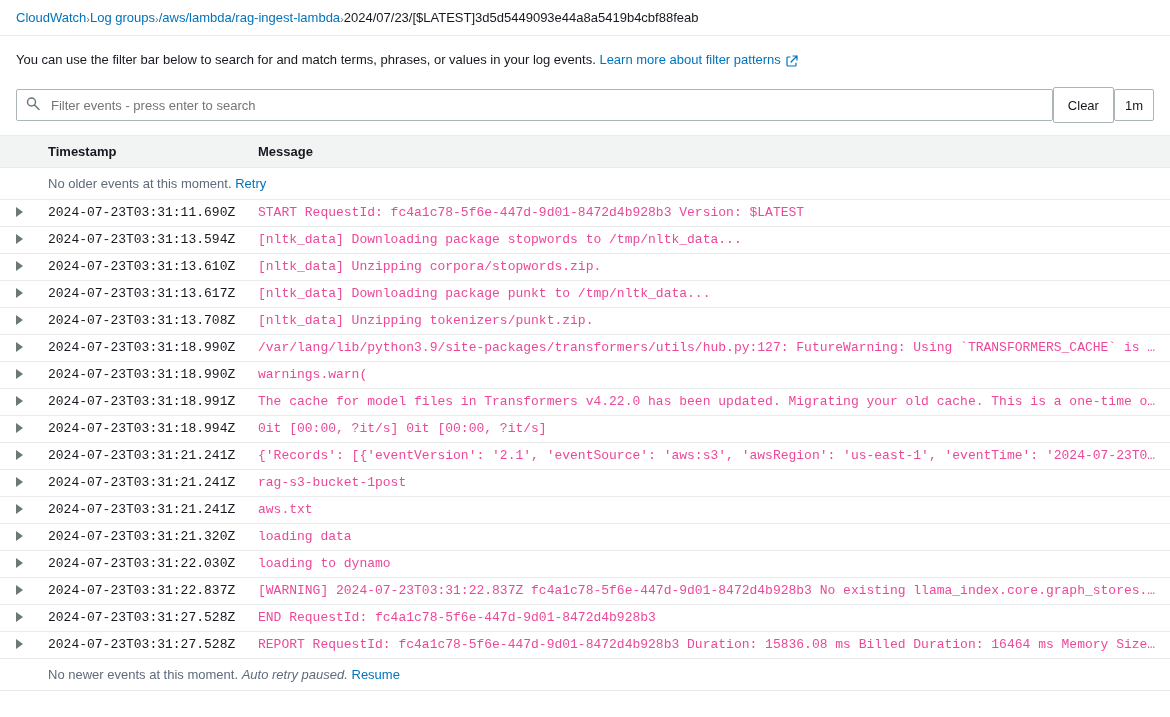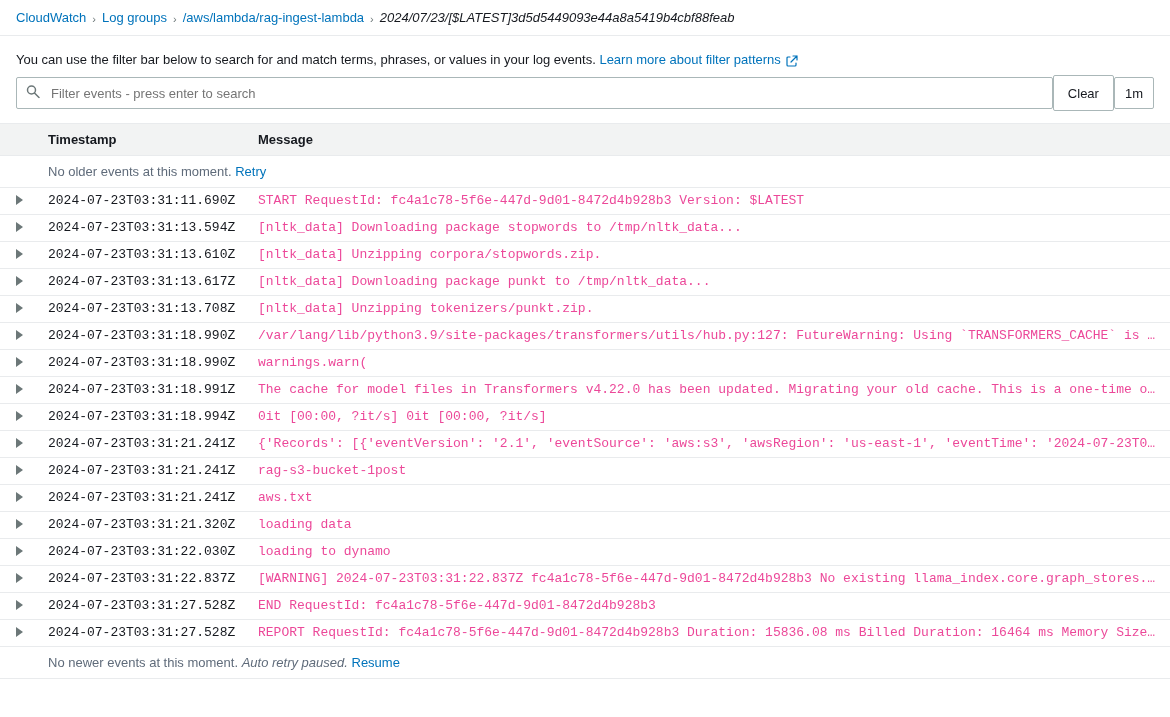--- a/index.html
+++ b/index.html
@@ -8,49 +8,47 @@
       font-size: 13px;
       background: #fff;
       color: #16191f;
     }
     .breadcrumb {
       display: flex;
       align-items: flex-end;
       padding: 10px 16px;
       font-size: 13px;
       color: #0073bb;
-      gap: 6px;
       border-bottom: 1px solid #e9ebed;
     }
     .breadcrumb a {
       color: #0073bb;
       text-decoration: none;
       cursor: pointer;
     }
     .breadcrumb-separator {
       color: #6c7778;
       font-size: 11px;
     }
     .breadcrumb-current {
       color: #16191f;
-      font-style: italic;
     }
     .page-header {
       padding: 16px 16px 8px 16px;
     }
     .page-title {
       font-size: 22px;
       font-weight: 700;
       color: #16191f;
       margin-bottom: 8px;
     }
     .page-description {
       font-size: 13px;
       color: #16191f;
-      margin-bottom: 0;
+      margin-bottom: 12px;
     }
     .page-description a {
       color: #0073bb;
       text-decoration: none;
     }
     .external-link-icon {
       display: inline-block;
       width: 12px;
       height: 12px;
       margin-left: 2px;

